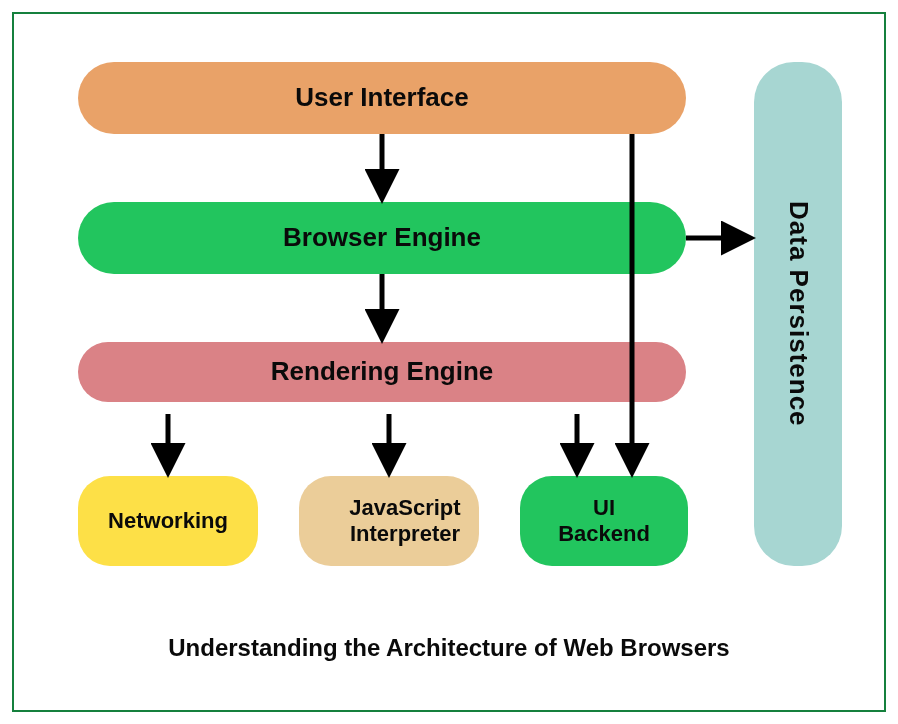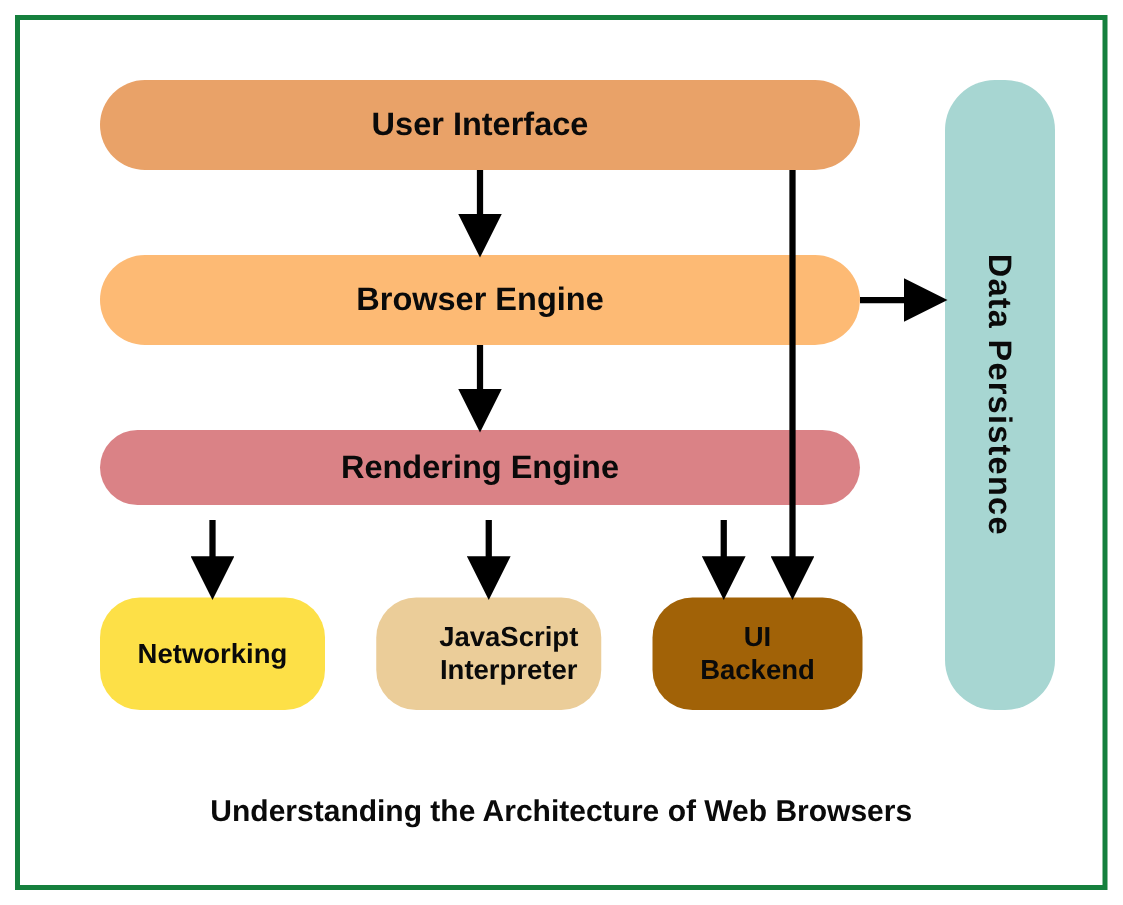--- a/index.html
+++ b/index.html
@@ -13,21 +13,21 @@
       width: 898px;
       height: 724px;
       position: relative;
     }
     .diagram-frame {
       position: absolute;
       left: 12px;
       top: 12px;
       width: 874px;
       height: 700px;
-      border: 4px solid #15803d;
+      border: 2px solid #15803d;
       background: #fff;
     }
     .box {
       position: absolute;
       display: flex;
       align-items: center;
       justify-content: center;
       font-weight: 700;
       color: #0a0a0a;
       text-align: center;
@@ -40,21 +40,21 @@
       height: 72px;
       background: #e9a268;
       border-radius: 36px;
       font-size: 26px;
     }
     .box-browser-engine {
       left: 64px;
       top: 188px;
       width: 608px;
       height: 72px;
-      background: #fdba74;
+      background: #22c55e;
       border-radius: 36px;
       font-size: 26px;
     }
     .box-rendering-engine {
       left: 64px;
       top: 328px;
       width: 608px;
       height: 60px;
       background: #da8286;
       border-radius: 36px;
@@ -77,21 +77,21 @@
       background: #ebcd99;
       border-radius: 32px;
       font-size: 22px;
       padding-left: 32px;
     }
     .box-uibackend {
       left: 506px;
       top: 462px;
       width: 168px;
       height: 90px;
-      background: #a16207;
+      background: #22c55e;
       border-radius: 32px;
       font-size: 22px;
     }
     .box-data-persistence {
       left: 740px;
       top: 48px;
       width: 88px;
       height: 504px;
       background: #a7d6d2;
       border-radius: 40px;

